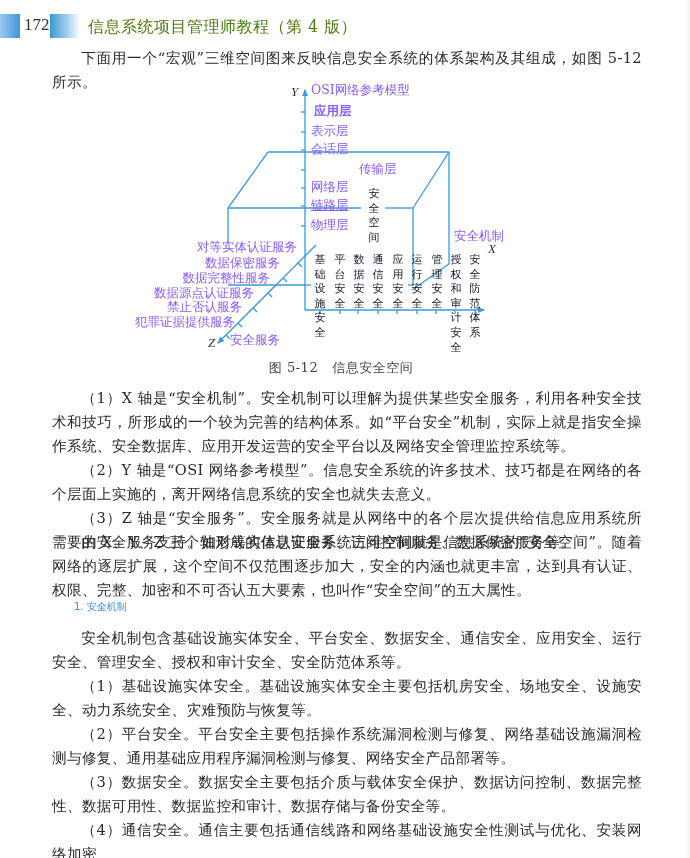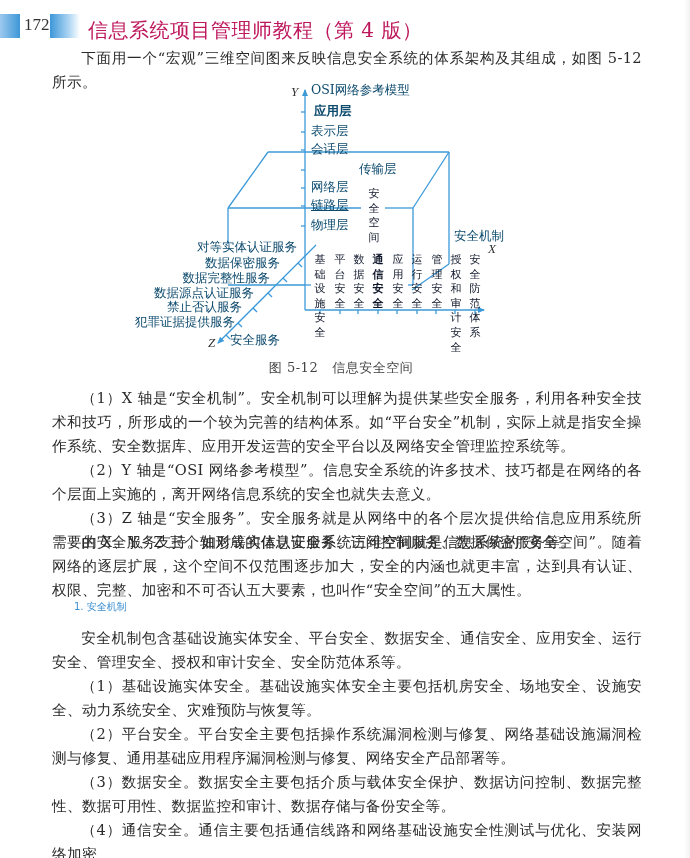--- a/index.html
+++ b/index.html
@@ -5,29 +5,29 @@
   html, body { margin: 0; padding: 0; background: #ffffff; }
   body { width: 690px; height: 858px; position: relative; overflow: hidden;
          font-family: "DejaVu Serif", "Liberation Serif", serif; color: #2a2a2a; }
   .header { position: absolute; left: 0; top: 14px; height: 24px; width: 690px; }
   .hdr-bar-left { position: absolute; left: 0; top: 0; width: 20px; height: 24px;
                   background: linear-gradient(90deg, #9cc9ee, #3d97d8); }
   .page-num { position: absolute; left: 24px; top: 1px; font-size: 17px; color: #333;
               font-family: "Liberation Serif", serif; }
   .hdr-bar-right { position: absolute; left: 50px; top: 0; width: 30px; height: 24px;
                    background: linear-gradient(90deg, #3d97d8 0%, #a8d2f2 60%, rgba(255,255,255,0) 100%); }
-  .book-title { position: absolute; left: 88px; top: 3px; font-size: 20px; color: #be185d;
+  .book-title { position: absolute; left: 88px; top: 3px; font-size: 16px; color: #4d7c0f;
                 letter-spacing: 0.5px; text-align: center; }
   .para { position: absolute; left: 52px; width: 590px; font-size: 14.6px; line-height: 24.2px;
           text-indent: 2em; letter-spacing: 0.35px; text-align: justify; }
   .section-title { position: absolute; left: 74px; top: 600px; font-size: 10px; color: #3a8fd0;
                    font-family: "DejaVu Sans", "Liberation Sans", sans-serif; }
   .fig { position: absolute; left: 0; top: 0; width: 690px; height: 380px; }
   .fig svg { position: absolute; left: 0; top: 0; }
-  .lbl { position: absolute; font-size: 12.5px; color: #0c4a6e; white-space: nowrap; line-height: 14px; }
+  .lbl { position: absolute; font-size: 12.5px; color: #8b5cf6; white-space: nowrap; line-height: 14px; }
   .vlbl { position: absolute; font-size: 11px; color: #0f172a; width: 14px; line-height: 14.6px;
           text-align: center; word-break: break-all; }
   .axis-letter { position: absolute; font-style: italic; font-size: 13px; color: #333;
                  font-family: "Liberation Serif", serif; }
   .caption { position: absolute; left: 0; width: 682px; top: 359px; text-align: center;
              font-size: 13px; color: #444; letter-spacing: 0.5px; }
   .caption span + span { margin-left: 14px; }
   .scan-edge { position: absolute; right: 0; top: 0; width: 6px; height: 858px;
                background: linear-gradient(90deg, rgba(255,255,255,0), rgba(230,230,230,0.5)); }
 </style>
@@ -116,21 +116,21 @@
   <span class="lbl" style="left:311px; top:198px;text-decoration:underline;">链路层</span>
   <span class="lbl" style="left:311px; top:218px;">物理层</span>
 
   <span class="vlbl" style="left:367px; top:187px;">安全空间</span>
 
   <span class="lbl" style="left:454px; top:229px;">安全机制</span>
   <span class="axis-letter" style="left:488px; top:241px;">X</span>
   <span class="vlbl" style="left:313px; top:253px;">基础设施安全</span>
   <span class="vlbl" style="left:333px; top:253px;">平台安全</span>
   <span class="vlbl" style="left:352px; top:253px;">数据安全</span>
-  <span class="vlbl" style="left:371px; top:253px;font-weight:bold;">通信安全</span>
+  <span class="vlbl" style="left:371px; top:253px;">通信安全</span>
   <span class="vlbl" style="left:391px; top:253px;">应用安全</span>
   <span class="vlbl" style="left:410px; top:253px;">运行安全</span>
   <span class="vlbl" style="left:430px; top:253px;">管理安全</span>
   <span class="vlbl" style="left:449px; top:253px;">授权和审计安全</span>
   <span class="vlbl" style="left:468px; top:253px;">安全防范体系</span>
 
   <span class="lbl" style="right:393px; top:240px;">对等实体认证服务</span>
   <span class="lbl" style="right:410px; top:256px;">数据保密服务</span>
   <span class="lbl" style="right:420px; top:271px;">数据完整性服务</span>
   <span class="lbl" style="right:436px; top:286px;">数据源点认证服务</span>

